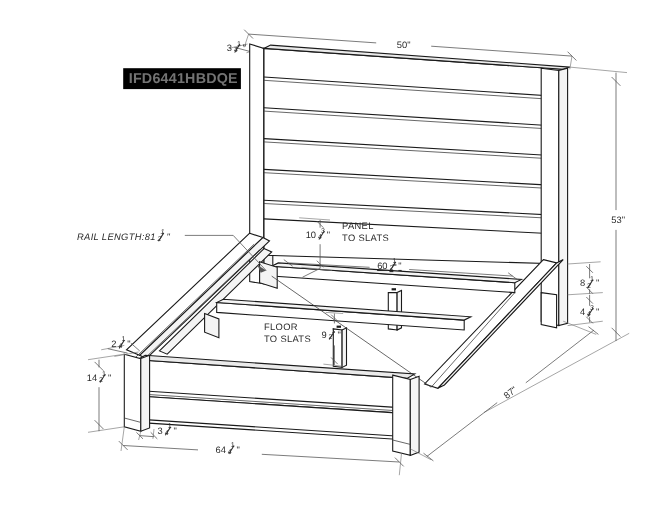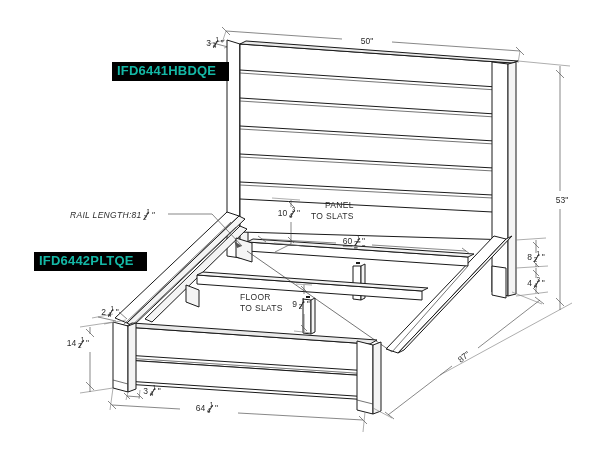--- a/index.html
+++ b/index.html
@@ -61,25 +61,25 @@
   .face-sh2 {
     fill: #eaeaea;
     stroke: #1a1a1a;
     stroke-width: 1;
     stroke-linejoin: miter;
   }
   
   .tag {
     position: absolute;
     background: #000000;
-    color: #14b8a6;
+    color: #737373;
     font-weight: bold;
     font-size: 13px;
     letter-spacing: 0.2px;
-    padding: 2px 13px 3px 5px;
+    padding: 2px 3px 3px 5px;
     white-space: nowrap;
     line-height: 1.1;
   }
   .note {
     position: absolute;
     color: #2b2b2b;
     font-size: 8.5px;
     letter-spacing: 0.3px;
     white-space: nowrap;
     line-height: 1.25;
@@ -339,31 +339,30 @@
 
     <g>
       <path class="dim" d="M 168 214 L 212 214 L 242 246"></path>
       <polygon fill="#555555" points="242,246 234,241 237,248"></polygon>
     </g>
 
   </svg>
 
   <div class="tag" style="left:112px; top:62px;">IFD6441HBDQE</div>
 
-  <div class="tag" style="left:34px; top:252px;">IFD6442PLTQE</div>
 
   <div class="note" style="left:70px; top:209px;font-style:italic;">
     <span>RAIL LENGTH:</span><span class="whole">81</span><span class="frac">
         <span class="num">1</span>
         <span class="bar"></span>
         <span class="den">2</span>
       </span><span class="inchmark">"</span>
   </div>
 
-  <div class="note" style="left:311px; top:200px; text-align:right;">
+  <div class="note" style="left:311px; top:200px; text-align:left;">
     <div>PANEL</div>
     <div>TO SLATS</div>
   </div>
 
   <div class="note" style="left:240px; top:292px; text-align:left;">
     <div>FLOOR</div>
     <div>TO SLATS</div>
   </div>
 
   <div class="dimtext c" style="left:215px; top:44px;">
@@ -439,21 +438,21 @@
   <div class="dimtext c" style="left:110px; top:313px;">
     <span class="whole">2</span>
       <span class="frac">
         <span class="num">1</span>
         <span class="bar"></span>
         <span class="den">4</span>
       </span>
       <span class="inchmark">"</span>
   </div>
 
-  <div class="dimtext c" style="left:78px; top:344px;">
+  <div class="dimtext c" style="left:90px; top:344px;">
     <span class="whole">14</span>
       <span class="frac">
         <span class="num">1</span>
         <span class="bar"></span>
         <span class="den">2</span>
       </span>
       <span class="inchmark">"</span>
   </div>
 
   <div class="dimtext c" style="left:152px; top:392px;">

